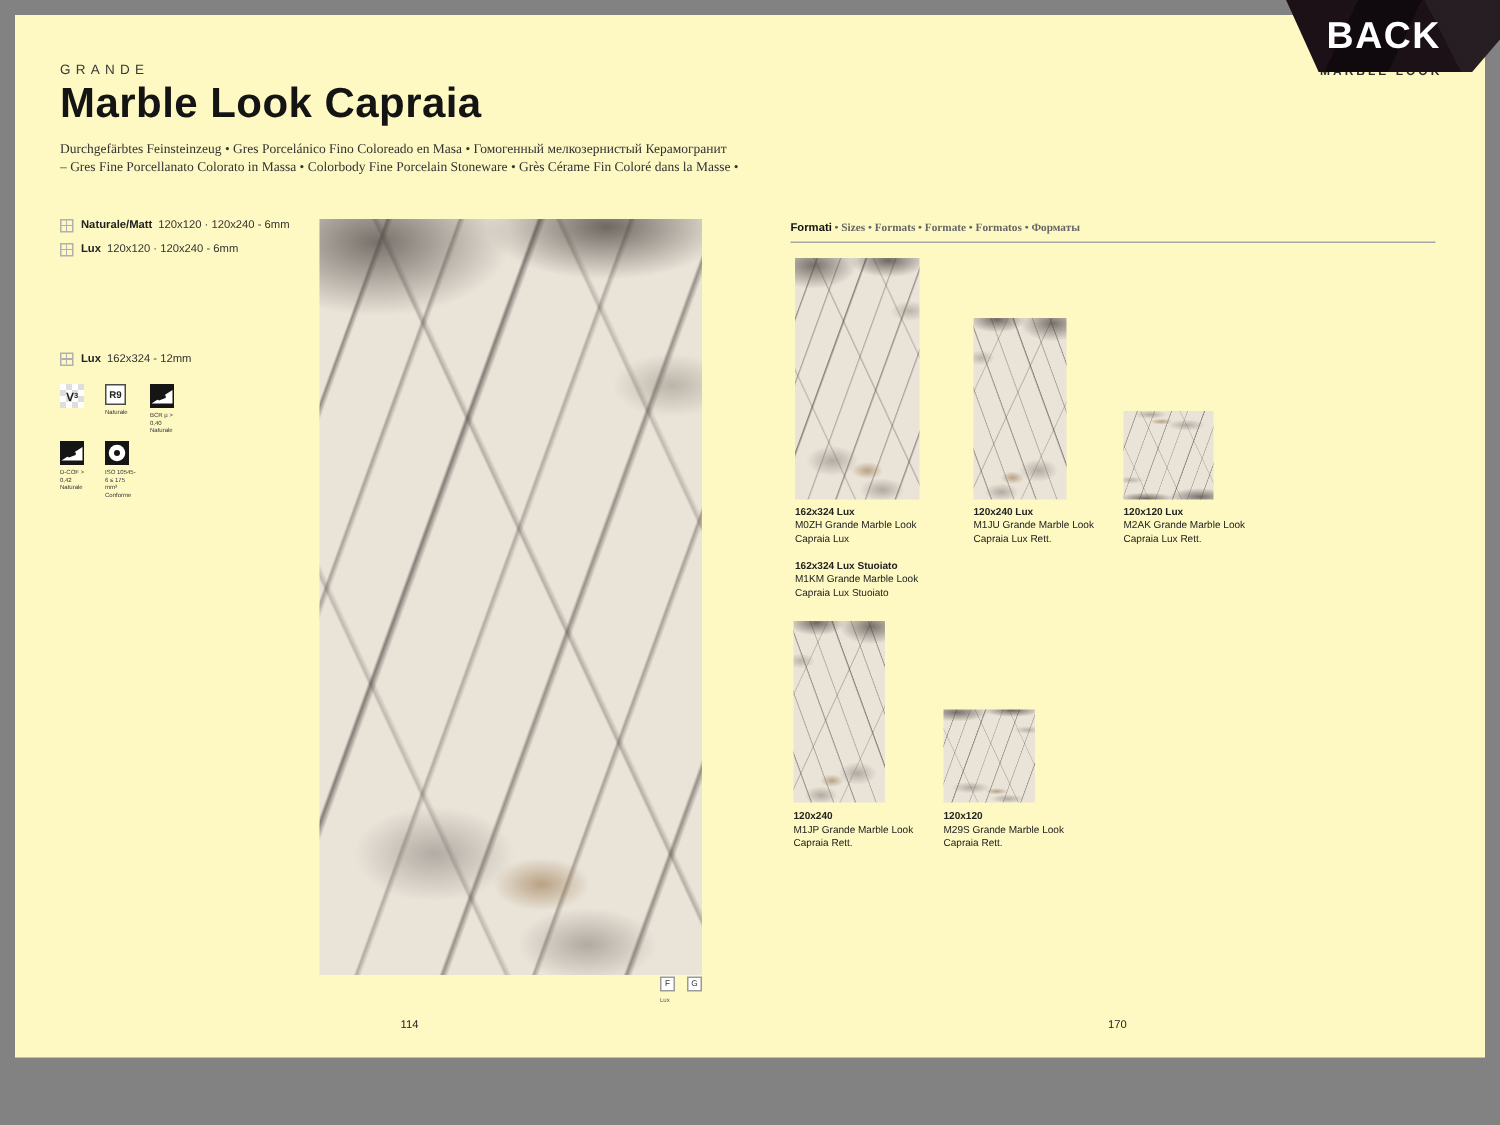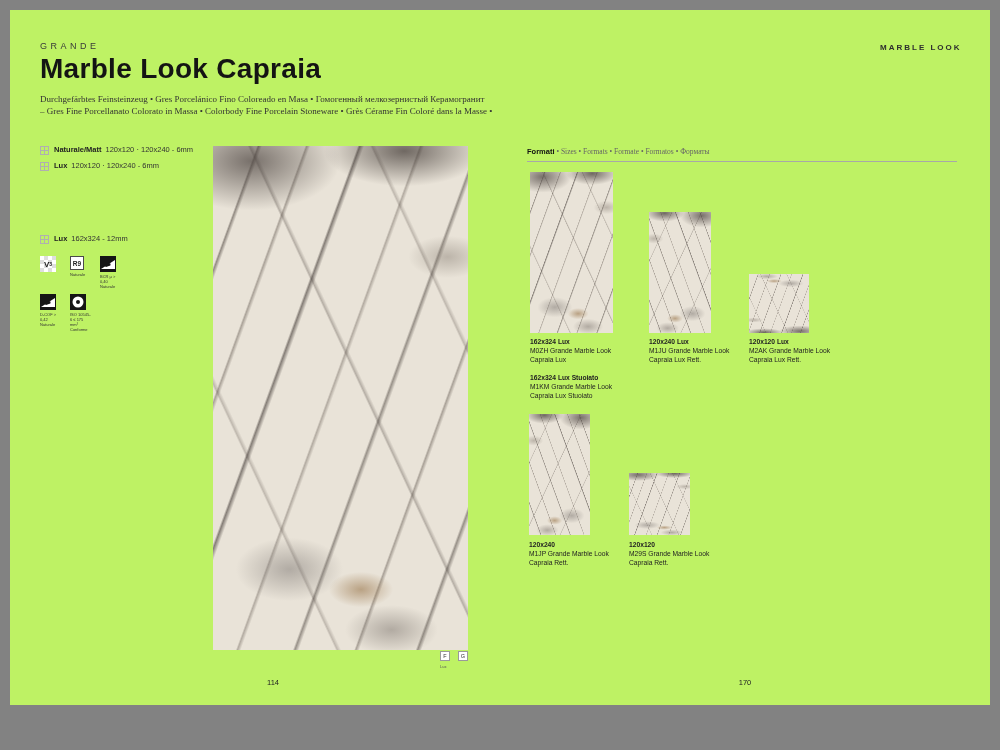--- a/index.html
+++ b/index.html
@@ -1,21 +1,21 @@
 <!DOCTYPE html>
 <html><head>
 <meta charset="utf-8">
 <style>
   * { margin:0; padding:0; box-sizing:border-box; }
   html,body { width:1000px; height:750px; }
   body { font-family:"Liberation Sans", sans-serif; }
 
   .viewport { position:relative; width:1000px; height:750px; background:#828282; overflow:hidden; }
 
-  .page { position:absolute; left:10px; top:10px; width:980px; height:695px; background:#bef264; }
+  .page { position:absolute; left:10px; top:10px; width:980px; height:695px; background:#fef9c3; }
 
   
   .back-banner { position:absolute; left:845px; top:0; width:155px; height:48px;
     background:#1b1117; clip-path:polygon(8% 0,100% 0,100% 55%,88% 100%,22% 100%);
     z-index:10; display:flex; align-items:center; justify-content:center; cursor:pointer; }
   .back-banner::before { content:""; position:absolute; inset:0;
     background:
       linear-gradient(115deg, transparent 34%, rgba(0,0,0,.4) 34%, rgba(0,0,0,.4) 58%, transparent 58%),
       linear-gradient(63deg, transparent 72%, rgba(255,255,255,.05) 72%); }
   .back-banner span { position:relative; z-index:1; color:#fff; font-weight:700;
@@ -80,21 +80,21 @@
 
   .photo-tag { position:absolute; width:10px; height:10px; border:1px solid #9a9a9a; background:#fff;
     display:flex; align-items:center; justify-content:center; font-size:5.5px; color:#333; }
   .photo-tag-caption { position:absolute; left:430px; top:654px; font-size:4px; color:#555; }
 
   .pageno { position:absolute; width:30px; text-align:center; font-size:7.5px; color:#222; top:668px; }
 
   
   .formats-header { position:absolute; left:517px; top:137px; width:430px; font-size:7.5px; }
   .formats-header .primary { font-weight:700; color:#111; }
-  .formats-header .rest { font-family:"Liberation Serif", serif; color:#666; }
+  .formats-header .rest { font-family:"Liberation Serif", serif; color:#666;font-weight:bold; }
   .formats-rule { position:absolute; left:517px; top:151px; width:430px; height:1px; background:#a8a8a8; }
 
   .tile { position:absolute; }
   .tile-label { position:absolute; width:105px; font-size:6.7px; line-height:9px; color:#222; }
   .tile-label .size { font-weight:700; }
 </style>
 </head>
 <body>
 
 <div class="viewport">
@@ -228,14 +228,17 @@
       <div class="size">120x120</div>
       <div>M29S Grande Marble Look</div>
       <div>Capraia Rett.</div>
     </div>
 
     <div class="pageno" style="left:720px;">170</div>
 
   </div>
 
   <div class="section-label">MARBLE LOOK</div>
+  <div class="back-banner">
+    <span>BACK</span>
+  </div>
 
 </div>
 
 </body></html>

